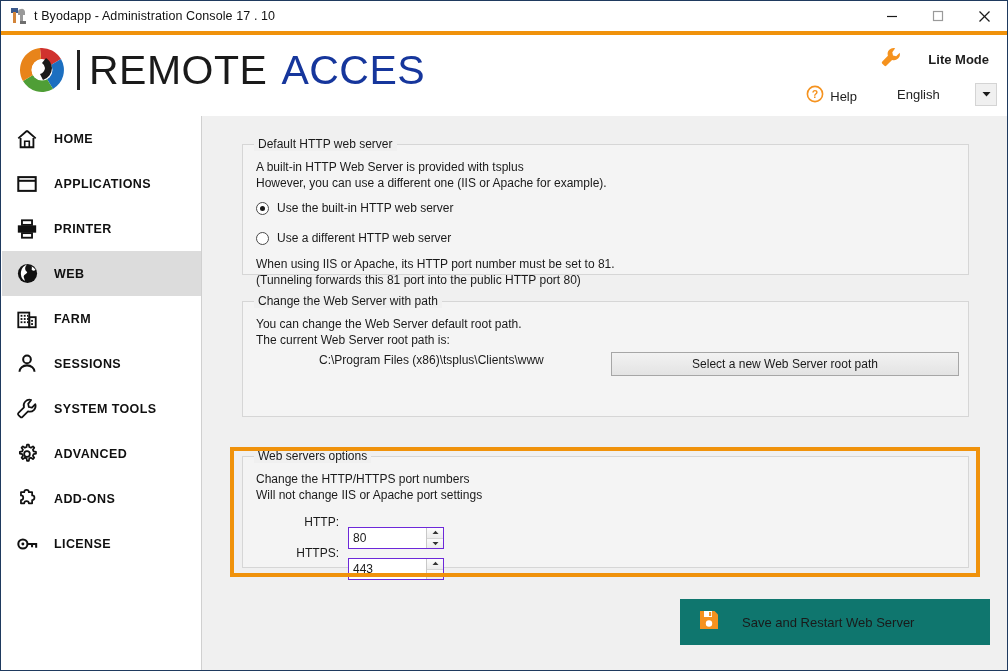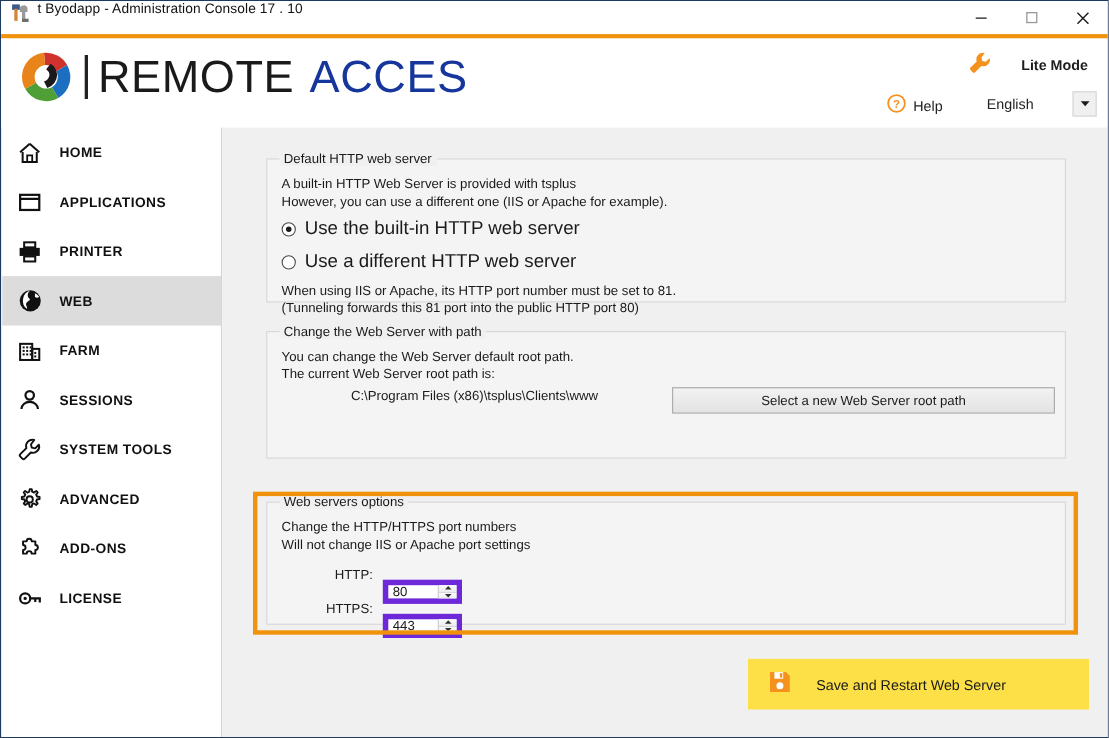--- a/index.html
+++ b/index.html
@@ -15,21 +15,21 @@
     border: 1px solid #1f3a5f;
     background: #ffffff;
     overflow: hidden;
   }
 
   
   .titlebar {
     position: absolute; left: 0; top: 0;
     width: 1006px; height: 30px;
     background: #ffffff;
-    display: flex; align-items: flex-start;
+    display: flex; align-items: center;
   }
   .titlebar-icon {
     width: 22px; height: 22px; margin-left: 7px; margin-right: 4px;
     position: relative; flex: none;
   }
   .titlebar-text {
     font-size: 12.5px; color: #111111; white-space: nowrap;
     letter-spacing: 0.1px;
   }
   .win-controls {
@@ -148,40 +148,40 @@
   .radio {
     width: 13px; height: 13px; border-radius: 50%;
     border: 1px solid #4a4a4a; background: #fff; flex: none;
     position: relative;
   }
   .radio.checked::after {
     content: ""; position: absolute;
     left: 3px; top: 3px; width: 5px; height: 5px;
     border-radius: 50%; background: #1a1a1a;
   }
-  .radio-label { font-size: 17px; color: #1a1a1a; }
+  .radio-label { font-size: 12px; color: #1a1a1a; }
 
   .btn-gray {
     background: linear-gradient(#f2f2f2,#e3e3e3);
     border: 1px solid #a6a6a6;
     font-size: 12px; color: #1a1a1a;
     display: flex; align-items: center; justify-content: center;
     font-family: "Liberation Sans", sans-serif;
   }
 
   .field-row {
     display: flex; align-items: center; height: 24px; margin-top: 7px;
   }
   .field-label {
     font-size: 12px; color: #1a1a1a; width: 92px; text-align: right;
     padding-right: 9px;
   }
   .spinner {
-    display: flex; width: 72px; height: 22px;
-    border: 5px solid #6d28d9; background: #fff; margin-top: 32px;
+    display: flex; width: 96px; height: 22px;
+    border: 1px solid #6d28d9; background: #fff; margin-top: 32px;
   }
   .spinner input {
     flex: 1; border: none; outline: none; background: transparent;
     font-size: 12px; color: #1a1a1a; padding-left: 4px;
     font-family: "Liberation Sans", sans-serif;
     min-width: 0;
   }
   .spin-btns {
     width: 17px; display: flex; flex-direction: column;
     border-left: 1px solid #c8c8c8;
@@ -194,21 +194,21 @@
 
   .highlight-box {
     position: absolute;
     border: 4px solid #F0920B;
     background: transparent;
     pointer-events: none;
   }
 
   .save-btn {
     position: absolute;
-    background: #fde047;
+    background: #0f766e;
     display: flex; align-items: center;
     padding-left: 18px; gap: 22px;
   }
   .save-label { font-size: 13px; color: #1a1a1a; }
 </style>
 </head>
 <body>
 
 <div id="app">
 

